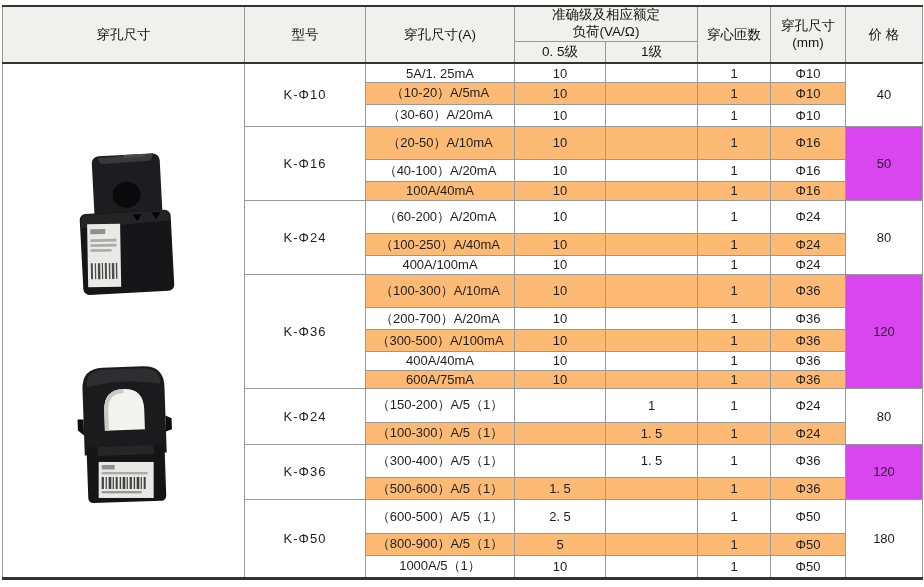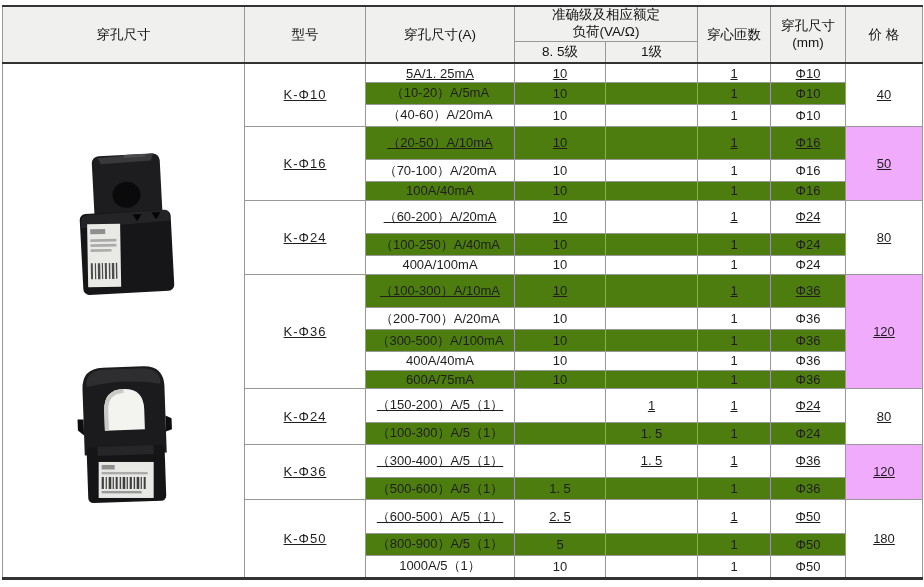--- a/index.html
+++ b/index.html
@@ -7,24 +7,24 @@
   .sheet{position:absolute;left:2px;top:5px;width:920px;height:576px;}
   table{border-collapse:collapse;table-layout:fixed;width:920px;height:575px;
     border-left:1px solid #9a9a9a;border-right:1px solid #9a9a9a;
     border-top:2px solid #333333;border-bottom:3px solid #333333;}
   th,td{border:1px solid #989898;padding:0;text-align:center;vertical-align:middle;
     color:#1e1e1e;font-size:13px;font-weight:normal;overflow:hidden;white-space:nowrap;}
   thead th{background:#f0f0ef;font-size:13.5px;color:#141414;
     border-bottom:2px solid #333333;}
   thead th.grp{border-bottom:1px solid #989898;}
   thead tr.subrow th{border-bottom:2px solid #333333;}
-  tbody tr.g td{border-top:1px solid #5f5f5f;text-decoration:underline;}
+  tbody tr.g td{border-top:1px solid #5f5f5f;}
   tbody td.r{background:#ffffff;}
-  tbody tr.sh td.r{background:#4d7c0f;}
-  td.price.shp{background:#f0abfc;}
+  tbody tr.sh td.r{background:#fdba74;}
+  td.price.shp{background:#d946ef;}
   td.model{letter-spacing:1px;}
   td.appearance{background:#ffffff;vertical-align:top;}
   .photos{display:flex;flex-direction:column;align-items:center;padding-top:86px;gap:58px;}
   .hline2{line-height:1.25;}
 </style>
 </head>
 <body>
 
 <div class="sheet">
 <table>
@@ -48,21 +48,21 @@
         <div class="hline2">负荷(VA/Ω)</div>
       </th>
       <th rowspan="2">穿心匝数</th>
       <th rowspan="2">
         <div class="hline2">穿孔尺寸</div>
         <div class="hline2">(mm)</div>
       </th>
       <th rowspan="2">价 格</th>
     </tr>
     <tr class="subrow" style="height:22px">
-      <th>8. 5级</th>
+      <th>0. 5级</th>
       <th>1级</th>
     </tr>
   </thead>
   <tbody>
 
     <tr class="g">
       <td class="appearance" rowspan="21">
         <div class="photos">
           <svg width="102" height="148" viewBox="0 0 102 148">
             <g transform="rotate(-3 51 74)">
@@ -137,38 +137,38 @@
       <td class="price" rowspan="3">40</td>
     </tr>
     <tr class="sh">
       <td class="r">（10-20）A/5mA</td>
       <td class="r">10</td>
       <td class="r"></td>
       <td class="r">1</td>
       <td class="r">Φ10</td>
     </tr>
     <tr>
-      <td class="r">（40-60）A/20mA</td>
+      <td class="r">（30-60）A/20mA</td>
       <td class="r">10</td>
       <td class="r"></td>
       <td class="r">1</td>
       <td class="r">Φ10</td>
     </tr>
 
     <tr class="g sh">
       <td class="model" rowspan="3">K-Φ16</td>
       <td class="r">（20-50）A/10mA</td>
       <td class="r">10</td>
       <td class="r"></td>
       <td class="r">1</td>
       <td class="r">Φ16</td>
       <td class="price shp" rowspan="3">50</td>
     </tr>
     <tr>
-      <td class="r">（70-100）A/20mA</td>
+      <td class="r">（40-100）A/20mA</td>
       <td class="r">10</td>
       <td class="r"></td>
       <td class="r">1</td>
       <td class="r">Φ16</td>
     </tr>
     <tr class="sh">
       <td class="r">100A/40mA</td>
       <td class="r">10</td>
       <td class="r"></td>
       <td class="r">1</td>

